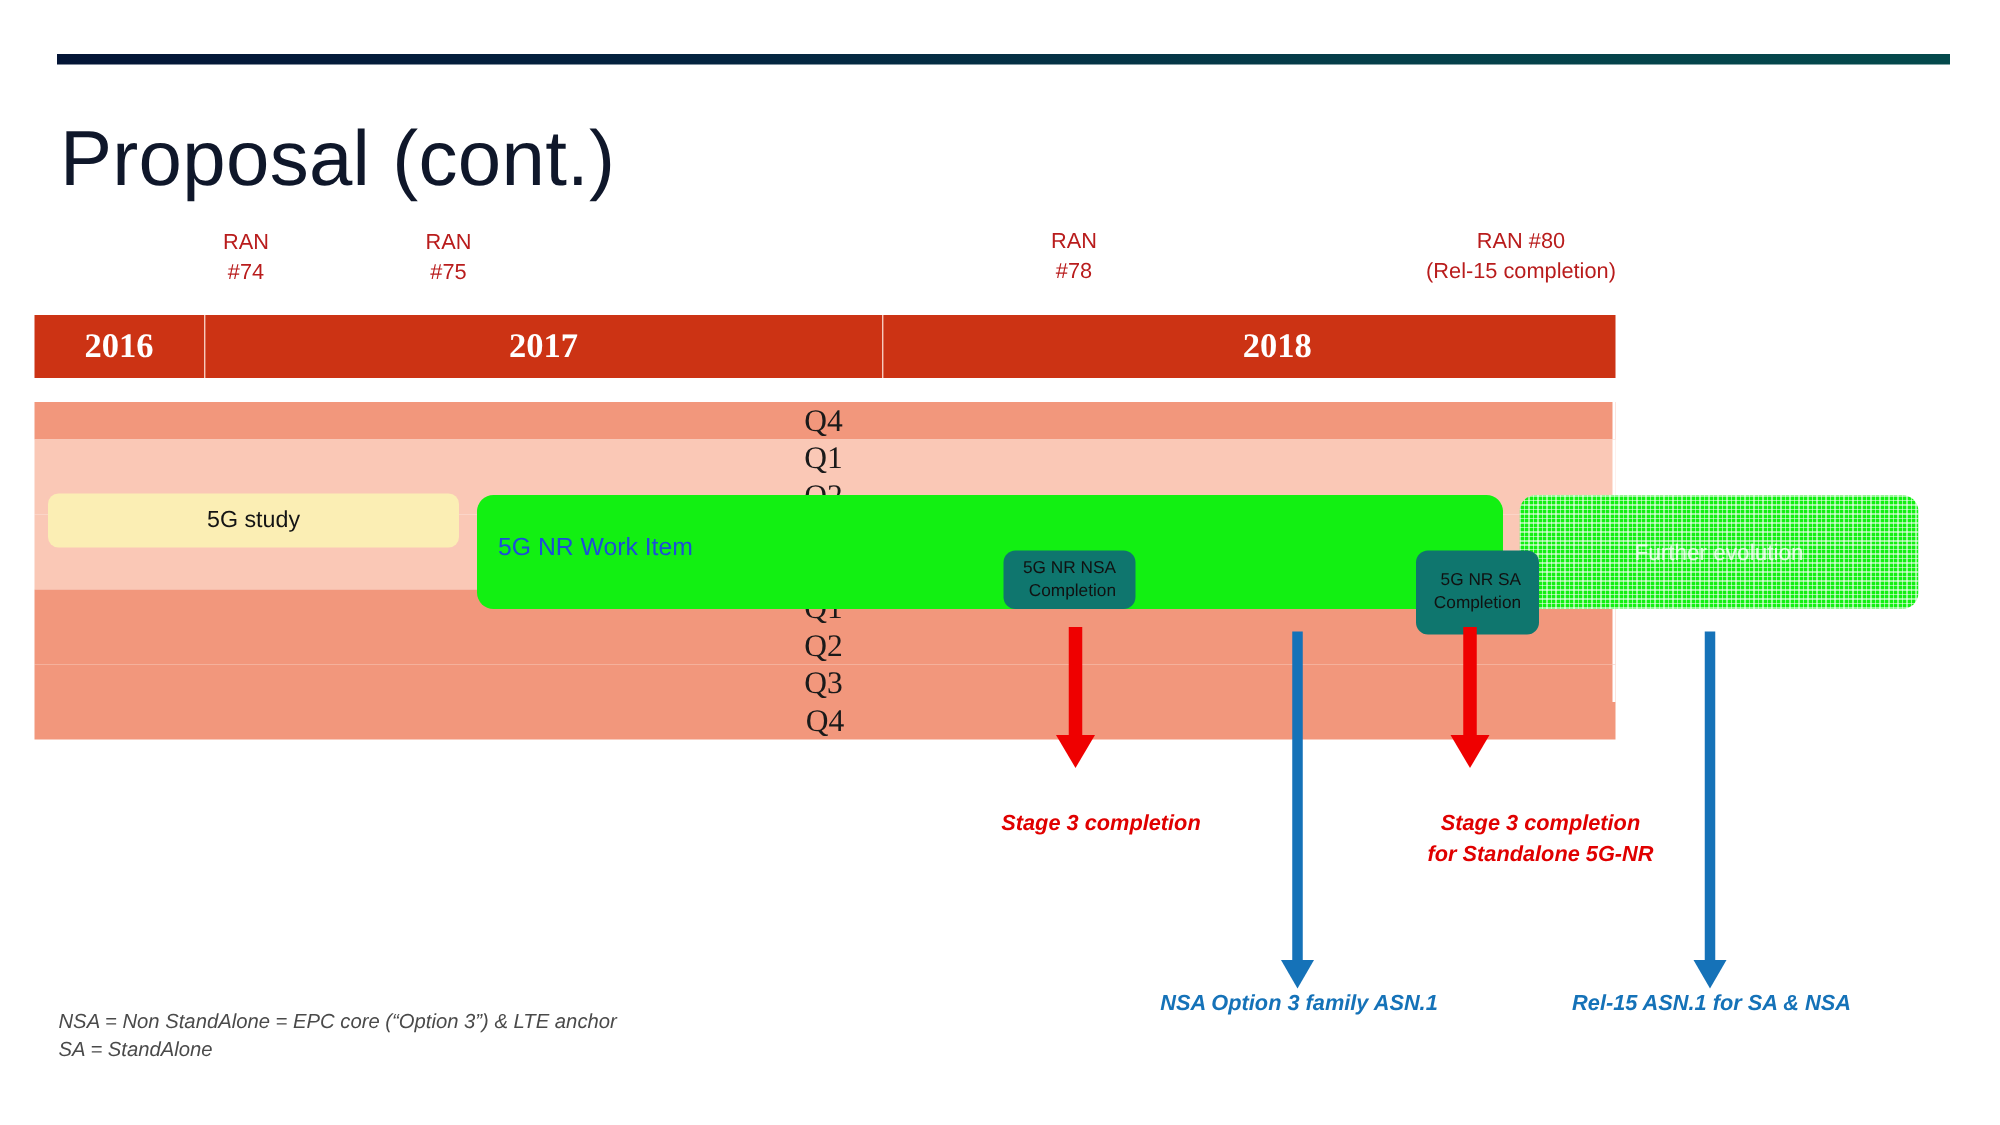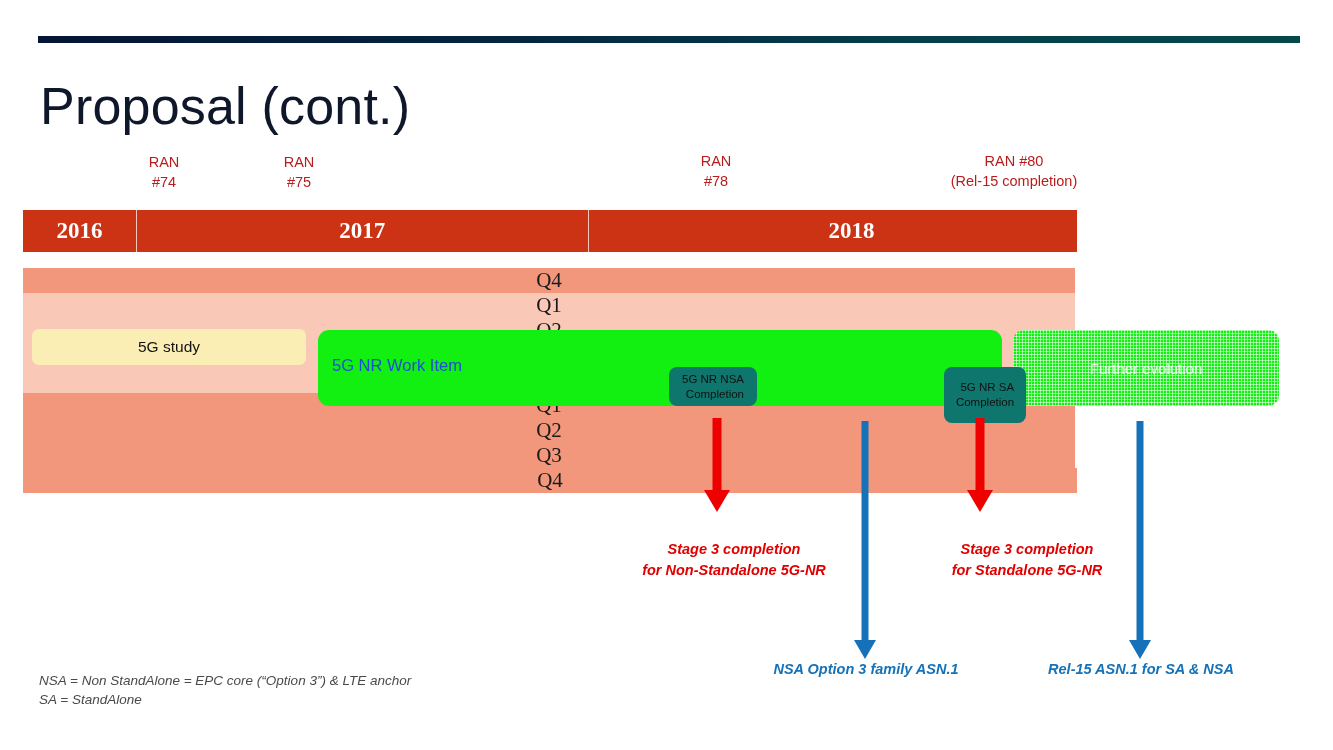--- a/index.html
+++ b/index.html
@@ -166,21 +166,20 @@
     <div class="head" style="top:219px;"></div>
   </div>
 
   <div class="arrow arrow-blue" style="left:1129px;top:421px;width:22px;height:238px;">
     <div class="shaft" style="height:219px;"></div>
     <div class="head" style="top:219px;"></div>
   </div>
 
   <div class="ann-red" style="left:606px;top:539px;width:256px;">
     <div>Stage 3 completion</div>
-    <div>for Non-Standalone 5G-NR</div>
   </div>
   <div class="ann-red" style="left:872px;top:539px;width:310px;">
     <div>Stage 3 completion</div>
     <div>for Standalone 5G-NR</div>
   </div>
 
   <div class="ann-blue" style="left:736px;top:661px;width:260px;">NSA Option 3  family ASN.1</div>
   <div class="ann-blue" style="left:1013px;top:661px;width:256px;">Rel-15 ASN.1 for SA &amp; NSA</div>
 
   <div class="footnote">

